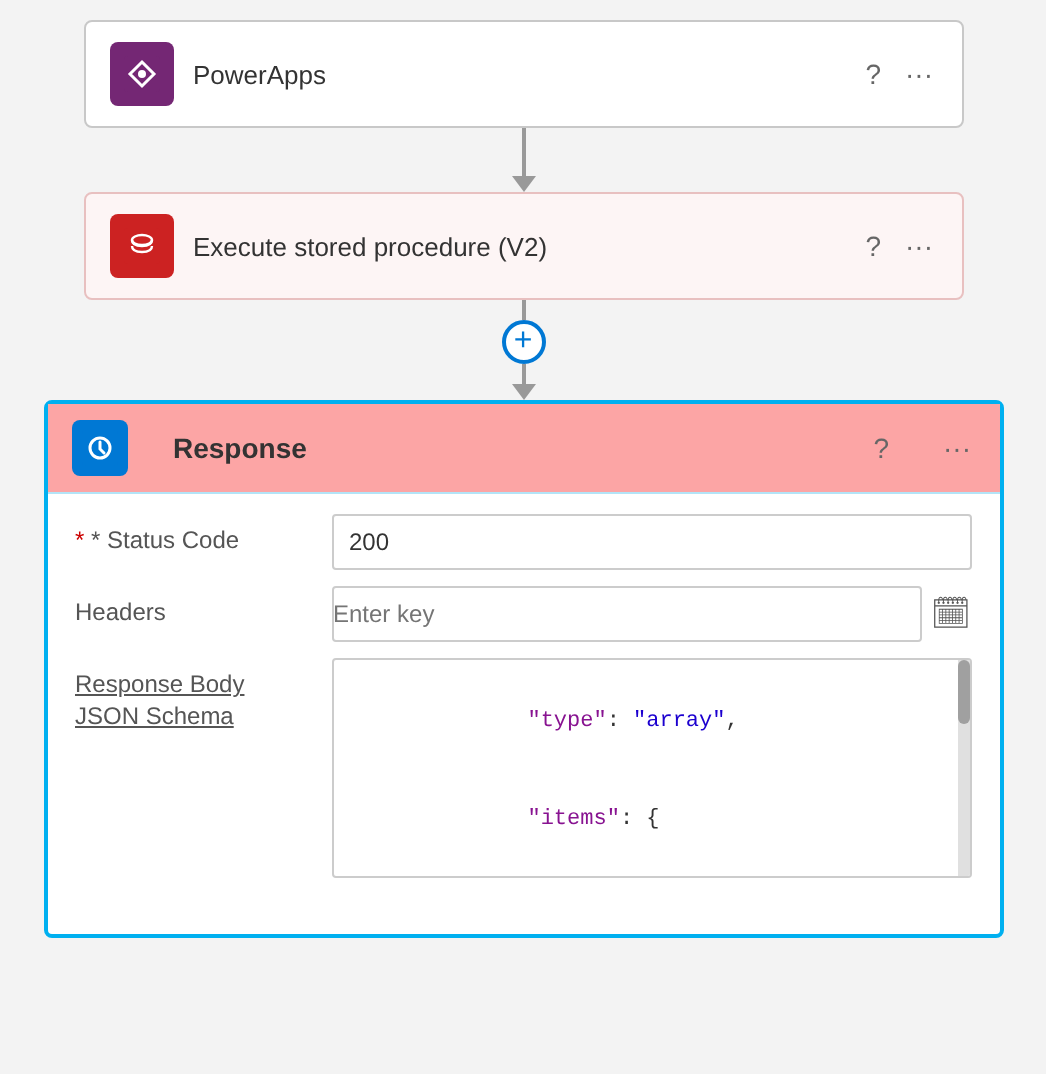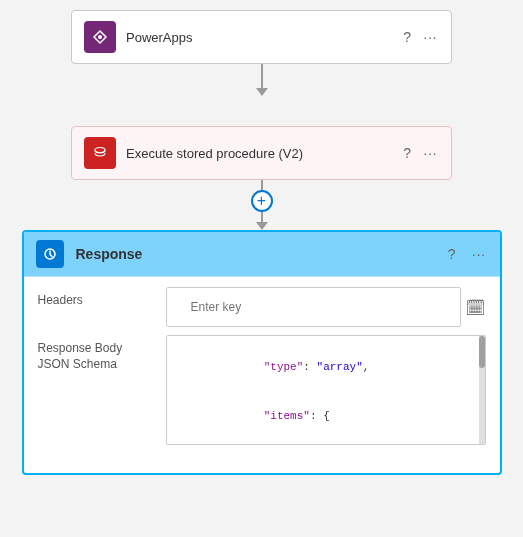--- a/index.html
+++ b/index.html
@@ -16,37 +16,36 @@
     .canvas {
       width: 503px;
       background: #f3f3f3;
       display: flex;
       flex-direction: column;
       align-items: center;
       gap: 0;
     }
     
     .card {
-      width: 381px;
+      width: 440px;
       background: #fff;
       border: 1px solid #ddd;
       border-radius: 4px;
       display: flex;
       align-items: center;
       padding: 10px 12px;
       gap: 10px;
       position: relative;
     }
     .card.powerapps {
       border-color: #c8c8c8;
     }
     .card.execute {
       border-color: #e8c0c0;
       background: #fdf5f5;
-      margin-top: 30px;
     }
     .card-icon {
       width: 32px;
       height: 32px;
       border-radius: 4px;
       display: flex;
       align-items: center;
       justify-content: center;
       flex-shrink: 0;
     }
@@ -123,26 +122,26 @@
       font-weight: 300;
     }
     
     .response-panel {
       width: 480px;
       border: 2px solid #00b0f0;
       border-radius: 4px;
       background: #fff;
     }
     .response-header {
-      background: #7dd3fc;
+      background: #fca5a5;
       border-bottom: 1px solid #b3e4f7;
       display: flex;
       align-items: center;
       padding: 8px 12px;
-      gap: 12px;
+      gap: 23px;
     }
     .response-header-icon {
       width: 28px;
       height: 28px;
       background: #0078d4;
       border-radius: 4px;
       display: flex;
       align-items: center;
       justify-content: center;
       flex-shrink: 0;
@@ -188,23 +187,23 @@
     .headers-inputs {
       display: flex;
       flex: 1;
       gap: 4px;
       align-items: center;
     }
     .headers-inputs input {
       flex: 1;
       border: 1px solid #ccc;
       border-radius: 2px;
-      padding: 4px 24px;
+      padding: 4px 0;
       font-size: 12px;
-      height: 40px;
+      height: 28px;
       outline: none;
     }
     .calendar-icon {
       font-size: 16px;
       color: #555;
       cursor: pointer;
     }
     
     .body-field {
       flex: 1;
@@ -241,20 +240,21 @@
       font-size: 10px;
     }
     
     .schema-label {
       width: 120px;
       flex-shrink: 0;
       font-size: 12px;
       color: #555;
       padding-top: 6px;
       line-height: 1.3;
+      text-decoration: underline;
     }
     .json-editor {
       flex: 1;
       border: 1px solid #ccc;
       border-radius: 2px;
       background: #fff;
       font-family: 'Consolas', 'Courier New', monospace;
       font-size: 11px;
       line-height: 1.5;
       padding: 6px;
@@ -364,20 +364,26 @@
           <path d="M9 6 L9 9.5 L11 11.5" stroke="white" stroke-width="1.5" stroke-linecap="round"></path>
         </svg>
       </div>
       <span class="response-title">Response</span>
       <button class="icon-btn">?</button>
       <button class="icon-btn">···</button>
     </div>
 
     <div class="response-body">
 
+      <div class="field-row">
+        <div class="field-label">
+          <span class="required">* </span><span style="font-size:12px;color:#555;">* Status Code</span>
+        </div>
+        <input class="field-input" type="text" value="200" style="">
+      </div>
 
       <div class="field-row">
         <div class="field-label">Headers</div>
         <div class="headers-inputs">
           <input type="text" placeholder="Enter key" style="">
           <span class="calendar-icon">🗓</span>
         </div>
       </div>
 
 

